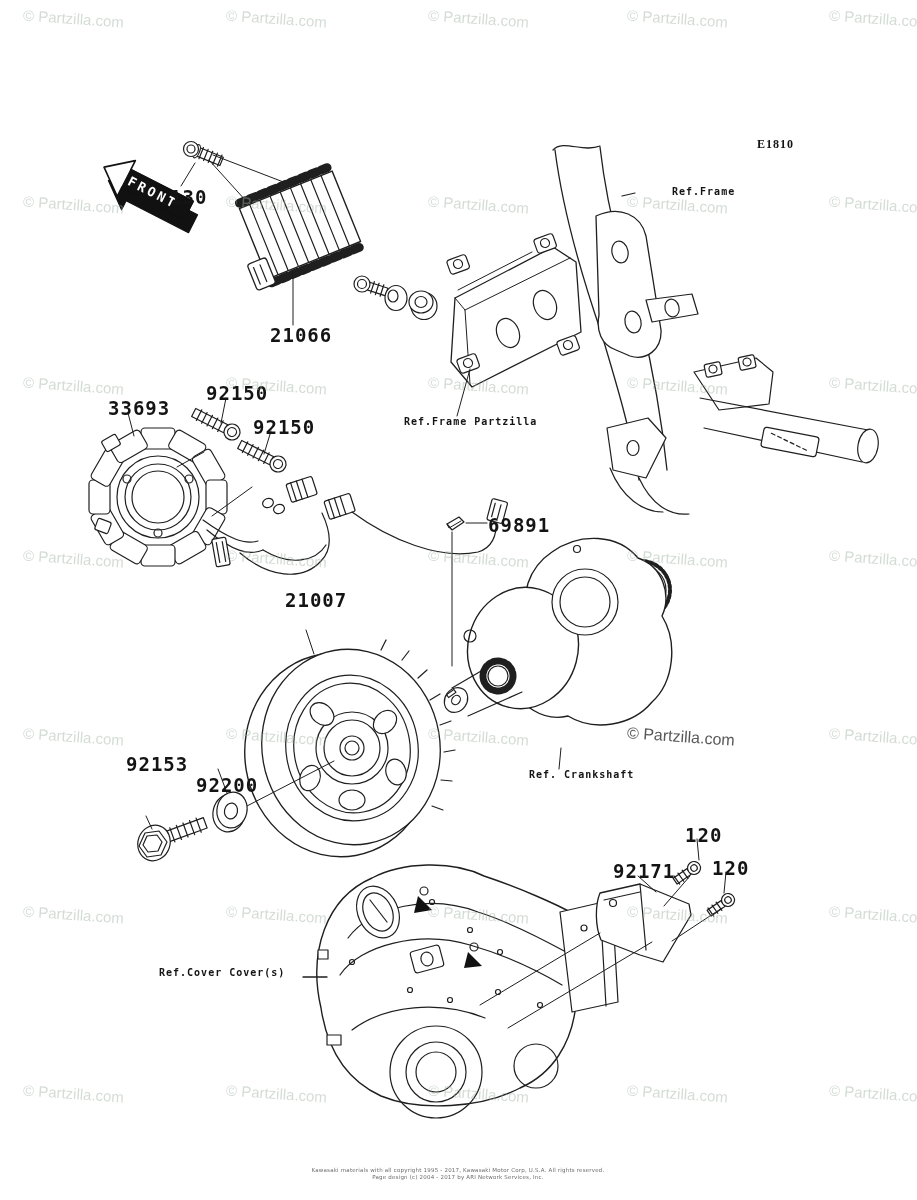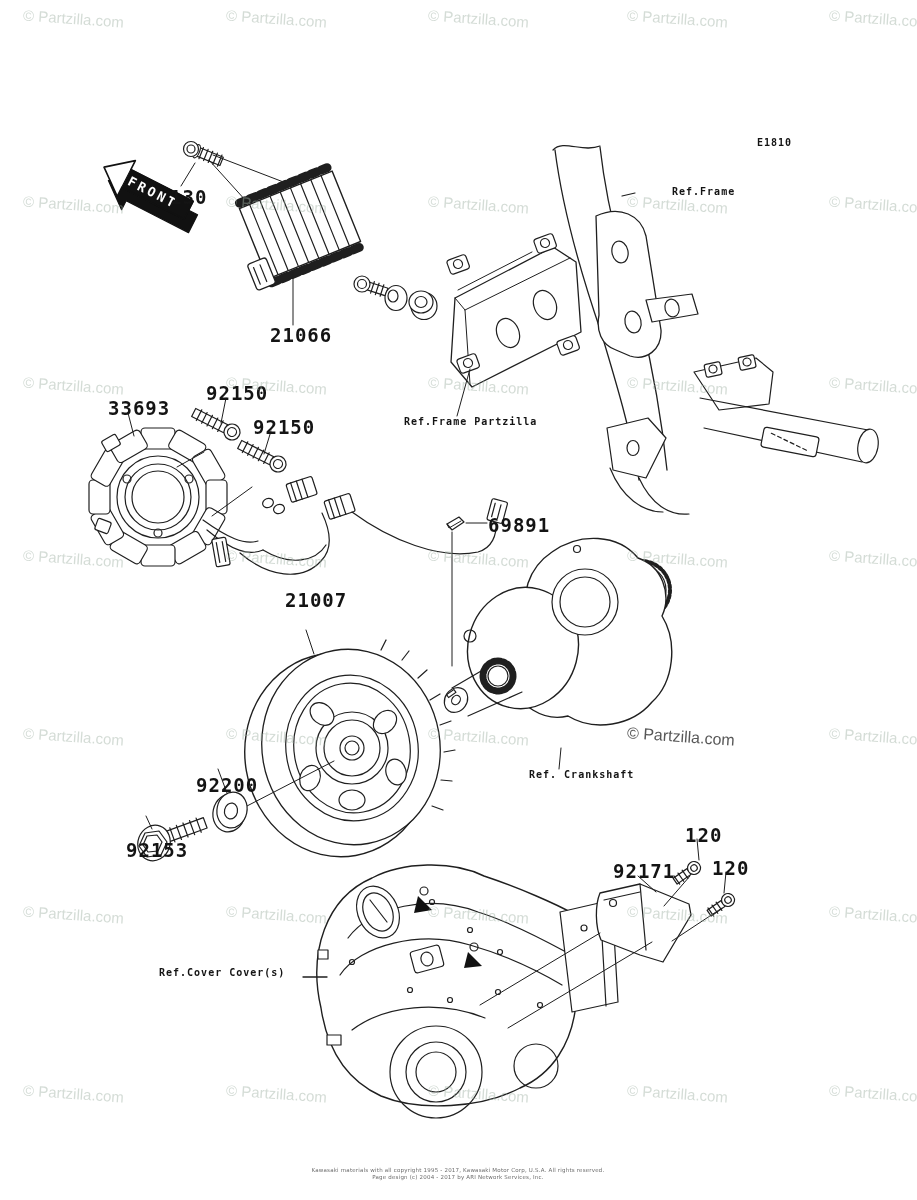--- a/index.html
+++ b/index.html
@@ -4,21 +4,21 @@
 <style>
   html,body{margin:0;padding:0;background:#ffffff;}
   .canvas{position:relative;width:917px;height:1200px;background:#ffffff;overflow:hidden;
           font-family:"DejaVu Sans Mono",monospace;}
   svg.art{position:absolute;left:0;top:0;z-index:1;}
   .labels{position:absolute;left:0;top:0;width:100%;height:100%;z-index:2;pointer-events:none;}
   .lbl{position:absolute;font-family:"DejaVu Sans Mono",monospace;font-weight:bold;color:#141414;
        white-space:nowrap;line-height:1;}
   .pn{font-size:19px;letter-spacing:1px;}
   .ref{font-size:10px;letter-spacing:1px;margin-left:36px;}
-  .code{font-size:10px;letter-spacing:1px;}
+  .code{font-size:12px;letter-spacing:1px;font-family:Liberation Serif, serif;}
   .foot{position:absolute;font-family:"DejaVu Sans",sans-serif;font-weight:normal;font-size:5.5px;
         color:#6d6d6d;letter-spacing:.2px;transform:translateX(-50%);white-space:nowrap;}
   .wm-layer{position:absolute;left:0;top:0;width:100%;height:100%;z-index:3;pointer-events:none;}
   .wm{position:absolute;font-family:"Liberation Sans",sans-serif;font-size:15px;
       color:rgba(160,178,165,0.45);transform:rotate(4deg);white-space:nowrap;}
   .wm-dark{color:rgba(58,58,58,0.85);font-size:16px;}
 </style>
 </head>
 <body>
 
@@ -379,21 +379,21 @@
     <div class="lbl pn" style="left:170px;top:188px">130</div>
     <div class="lbl pn" style="left:270px;top:326px">21066</div>
     <div class="lbl pn" style="left:206px;top:384px">92150</div>
     <div class="lbl pn" style="left:108px;top:399px">33693</div>
     <div class="lbl pn" style="left:253px;top:418px">92150</div>
     <div class="lbl ref" style="left:368px;top:417px">Ref.Frame Partzilla</div>
     <div class="lbl pn" style="left:488px;top:516px">69891</div>
     <div class="lbl pn" style="left:285px;top:591px">21007</div>
     <div class="lbl ref" style="left:493px;top:770px">Ref. Crankshaft</div>
     <div class="lbl pn" style="left:196px;top:776px">92200</div>
-    <div class="lbl pn" style="left:126px;top:841px">92153</div>
+    <div class="lbl pn" style="left:126px;top:755px">92153</div>
     <div class="lbl pn" style="left:613px;top:862px">92171</div>
     <div class="lbl pn" style="left:685px;top:826px">120</div>
     <div class="lbl pn" style="left:712px;top:859px">120</div>
     <div class="lbl ref" style="left:123px;top:968px">Ref.Cover Cover(s)</div>
     <div class="foot" style="left:458px;top:1167px">Kawasaki materials with all copyright 1995 - 2017, Kawasaki Motor Corp, U.S.A. All rights reserved.</div>
     <div class="foot" style="left:458px;top:1174px">Page design (c) 2004 - 2017 by ARI Network Services, Inc.</div>
   </div>
 
   <div class="wm-layer">
       <span class="wm" style="left: 23px; top: 10px;">© Partzilla.com</span>

